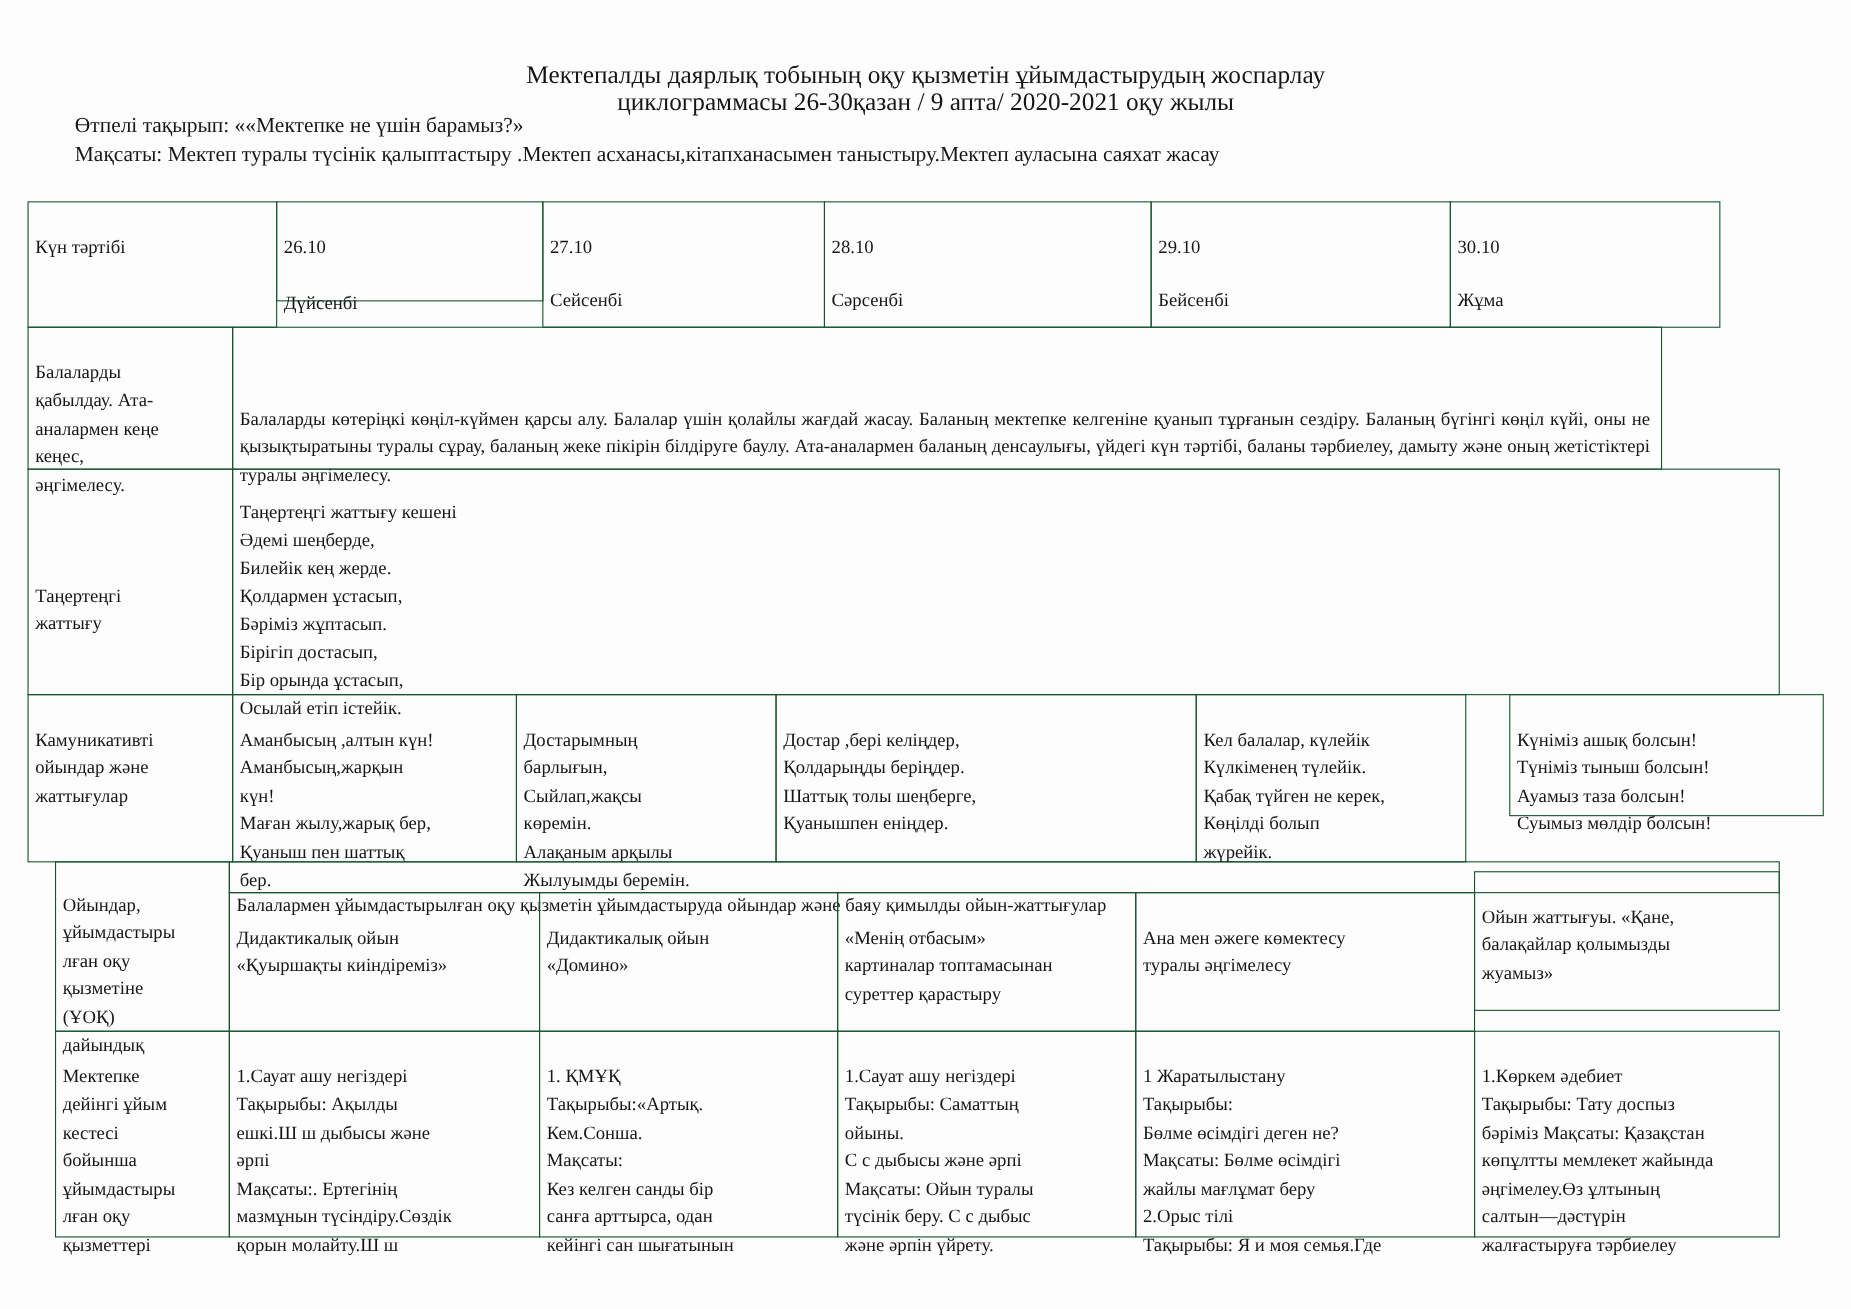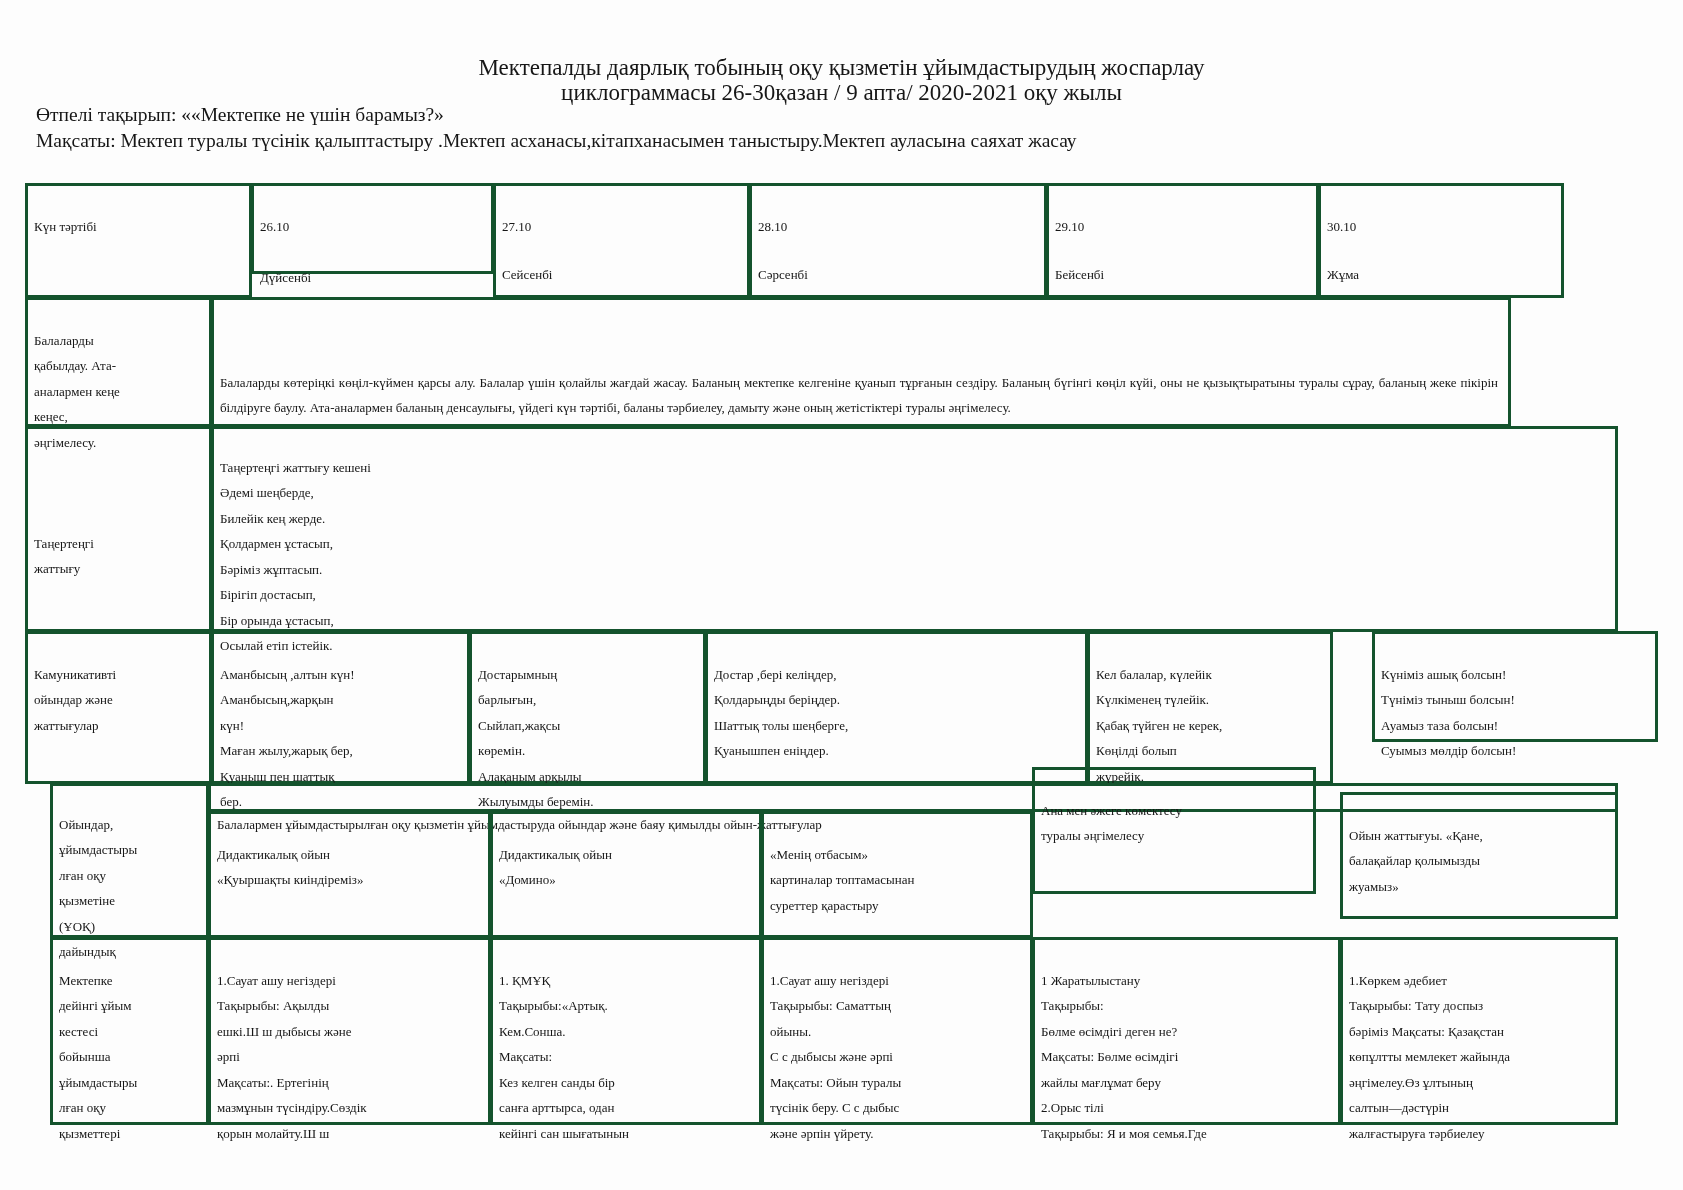--- a/index.html
+++ b/index.html
@@ -1,21 +1,21 @@
 <!DOCTYPE html>
 <html><head>
   <meta charset="utf-8">
   <style>
     html, body { margin:0; padding:0; }
     body { width:1683px; height:1190px; background:#fdfdfd; position:relative; overflow:hidden;
            font-family:"Liberation Serif", serif; color:#161616; font-size:19.5px; }
     .abs { position:absolute; }
-    .t { line-height:25px; white-space:pre-line; }
+    .t { line-height:25px; white-space:pre-line;margin-left:32px; }
     .title { left:0; width:1683px; text-align:center; font-size:23px; line-height:25px; }
-    .cell { position:absolute; border:3px solid #14532d; box-sizing:border-box; padding:2px 6px; line-height:25.5px; white-space:pre-line; font-size:13px; }
+    .cell { position:absolute; border:1px solid #14532d; box-sizing:border-box; padding:2px 6px; line-height:25.5px; white-space:pre-line; font-size:17px; }
     .cell .ln { display:block; }
   </style>
 </head>
 <body>
 
 <div class="abs title" style="top:55px;">Мектепалды даярлық  тобының оқу қызметін  ұйымдастырудың  жоспарлау</div>
 <div class="abs title" style="top:80px;">циклограммасы    26-30қазан / 9 апта/ 2020-2021 оқу жылы</div>
 <div class="abs t" style="left:36px; top:102px;">Өтпелі тақырып:  ««Мектепке не үшін  барамыз?»</div>
 <div class="abs t" style="left:36px; top:128px;">Мақсаты:  Мектеп туралы түсінік қалыптастыру .Мектеп асханасы,кітапханасымен таныстыру.Мектеп ауласына саяхат жасау</div>
 
@@ -127,21 +127,21 @@
 </div>
 <div class="cell" style="left:490px; top:811px; width:272px; height:127px;">
   <span>Дидактикалық ойын
 «Домино»</span>
 </div>
 <div class="cell" style="left:761px; top:811px; width:272px; height:127px;">
   <span>«Менің отбасым»
 картиналар топтамасынан
 суреттер қарастыру</span>
 </div>
-<div class="cell" style="left:1032px; top:767px; width:284px; height:127px;">
+<div class="cell" style="left:1032px; top:811px; width:309px; height:127px;">
   <span>Ана мен әжеге көмектесу
 туралы әңгімелесу</span>
 </div>
 <div class="cell" style="left:1340px; top:792px; width:278px; height:127px;">
   <span>Ойын жаттығуы. «Қане,
 балақайлар қолымызды
 жуамыз»</span>
 </div>
 
 <div class="cell" style="left:50px; top:937px; width:159px; height:188px;">

